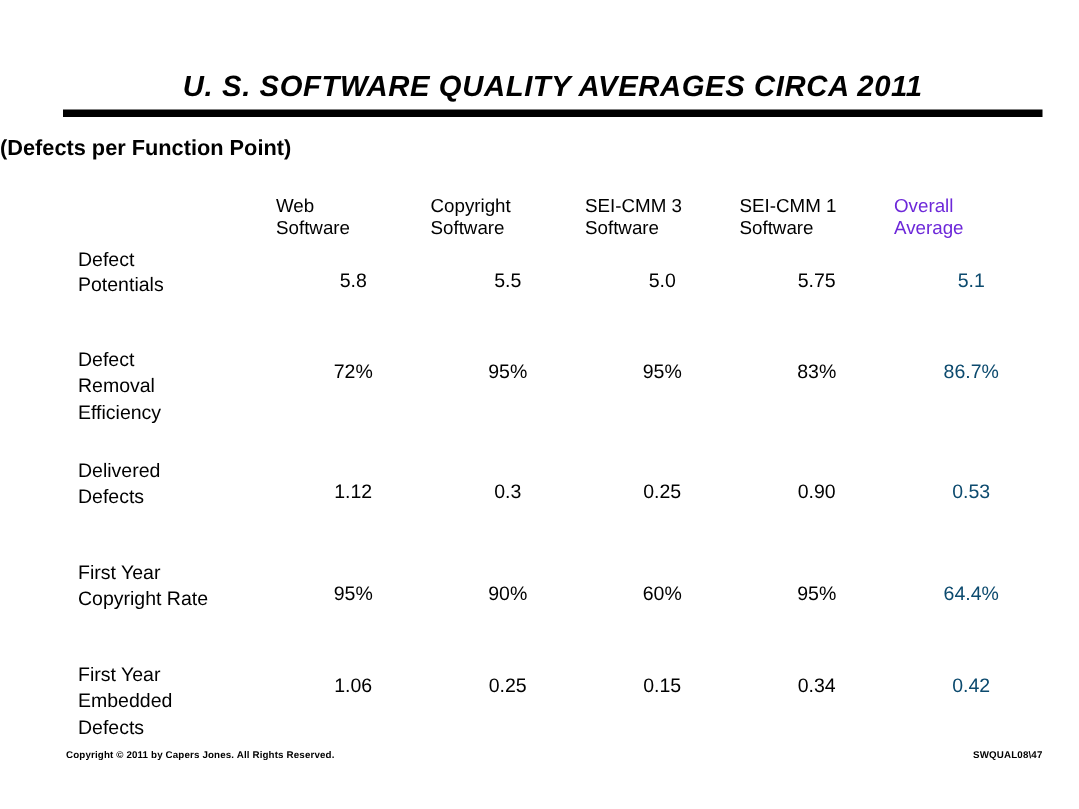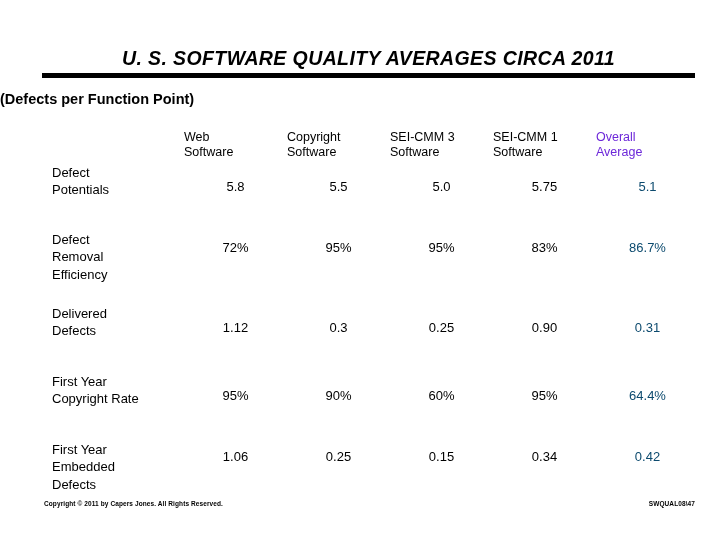--- a/index.html
+++ b/index.html
@@ -225,21 +225,21 @@
 
         <tr class="data-row">
           <td class="row-label">
             <span>Delivered</span><br>
             <span>Defects</span>
           </td>
           <td>1.12</td>
           <td>0.3</td>
           <td>0.25</td>
           <td>0.90</td>
-          <td class="overall">0.31</td>
+          <td class="overall">0.53</td>
         </tr>
 
         <tr class="data-row">
           <td class="row-label">
             <span>First Year</span><br>
             <span>Copyright Rate</span>
           </td>
           <td>95%</td>
           <td>90%</td>
           <td>60%</td>

